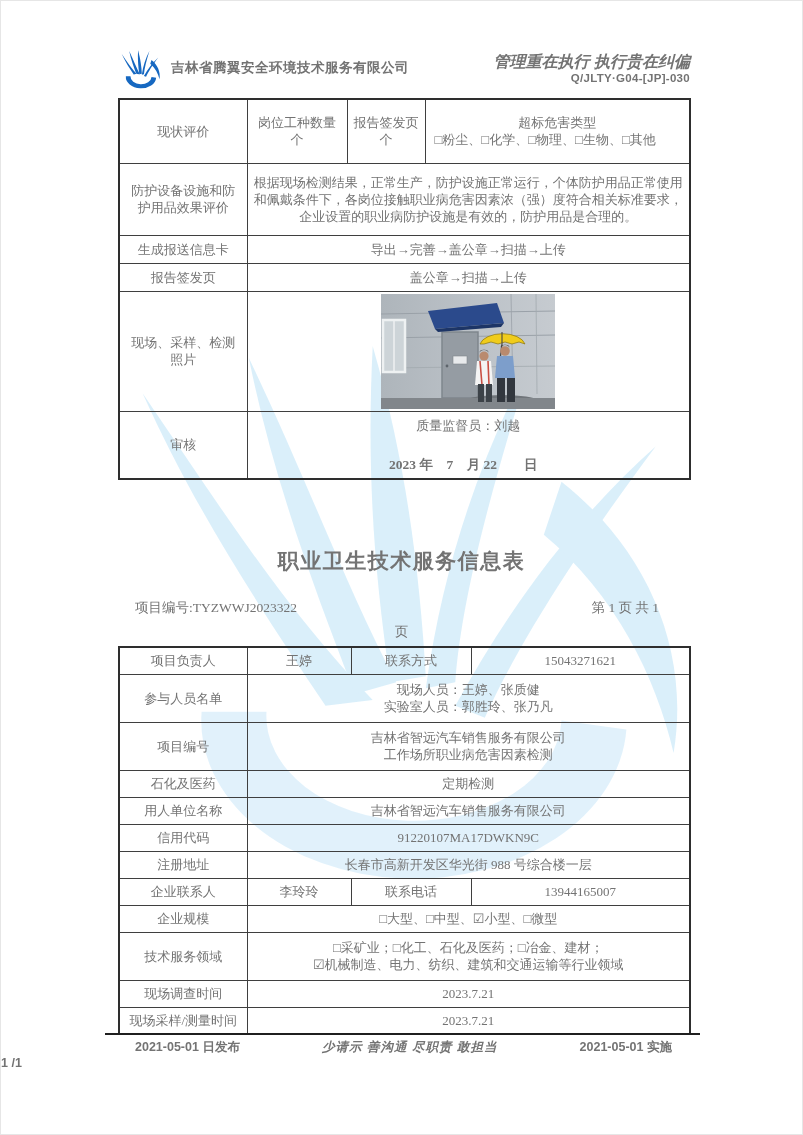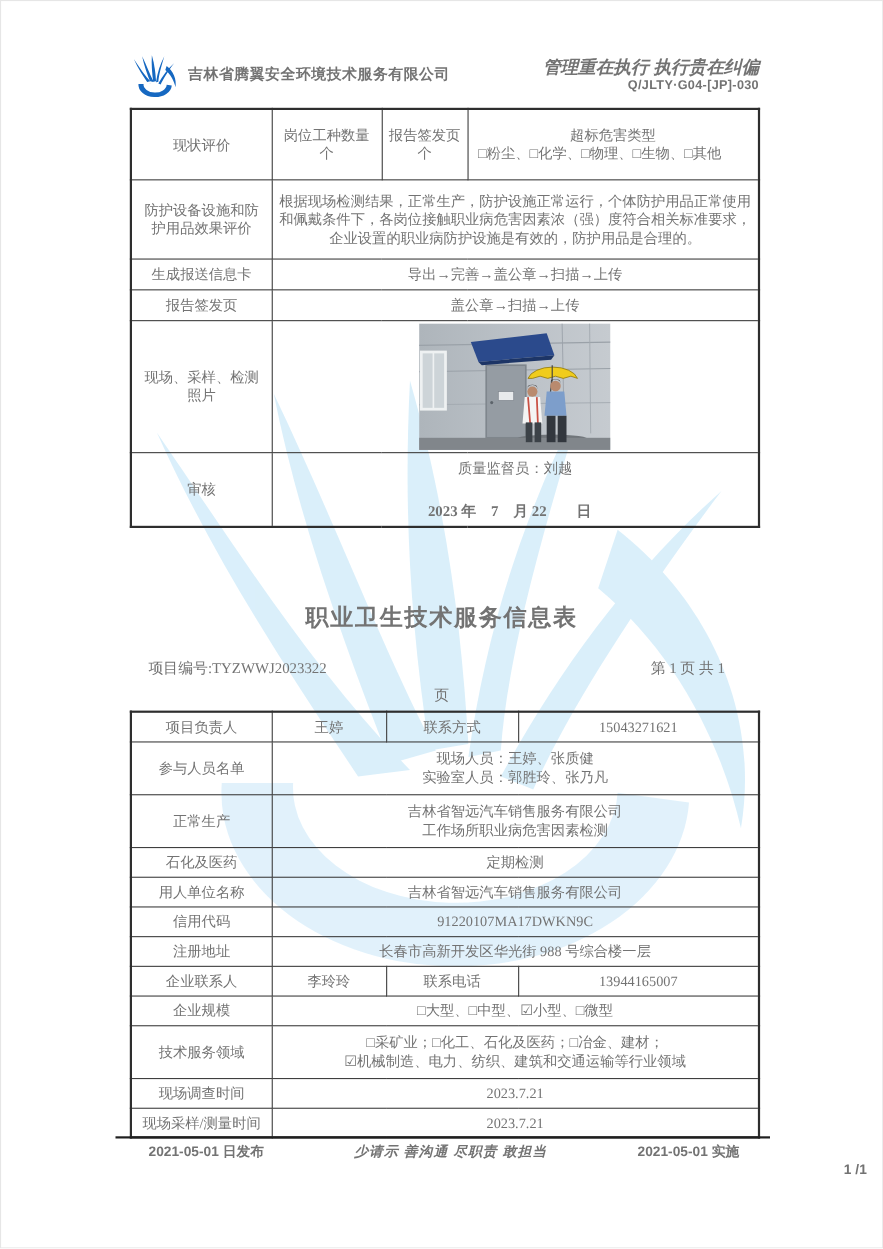--- a/index.html
+++ b/index.html
@@ -38,21 +38,21 @@
     font-family:"Liberation Sans","DejaVu Sans",sans-serif; font-weight:bold; font-size:21px; letter-spacing:1.5px; }
   .proj-line { position:absolute; top:598px; left:117px; right:117px; display:flex; justify-content:space-between; z-index:2; font-size:13.5px;align-items:flex-end; }
   .proj-no { padding-left:17px; }
   .proj-page { padding-right:26px; }
   .proj-cont { position:absolute; top:622px; left:0; right:0; text-align:center; z-index:2; font-size:13.5px; }
   
   .foot-rule { position:absolute; top:1032px; left:104px; width:595px; border-top:2px solid #1f1f1f; z-index:2; }
   .foot-row { position:absolute; top:1038px; left:134px; right:130px; display:flex; justify-content:space-between; z-index:2;
     font-family:"Liberation Sans","DejaVu Sans",sans-serif; font-weight:bold; font-size:12.5px; }
   .slogan { font-style:italic; letter-spacing:1px; }
-  .foot-page { position:absolute; top:1055px; left:0; right:14px; text-align:right; z-index:2;
+  .foot-page { position:absolute; top:1055px; left:0; right:14px; text-align:left; z-index:2;
     font-family:"Liberation Sans","DejaVu Sans",sans-serif; font-weight:bold; font-size:12.5px; }
   
   .photo { width:174px; height:115px; display:block; margin:0 auto; }
 </style>
 </head>
 <body>
 
 <div class="page">
 
   <svg class="watermark" viewBox="0 0 200 190" preserveAspectRatio="xMidYMid meet">
@@ -195,21 +195,21 @@
       <td>15043271621</td>
     </tr>
     <tr style="height:48px">
       <td class="lbl">参与人员名单</td>
       <td colspan="3">
         <div>现场人员：王婷、张质健</div>
         <div>实验室人员：郭胜玲、张乃凡</div>
       </td>
     </tr>
     <tr style="height:48px">
-      <td class="lbl">正常生产</td>
+      <td class="lbl">项目编号</td>
       <td colspan="3">
         <div>吉林省智远汽车销售服务有限公司</div>
         <div>工作场所职业病危害因素检测</div>
       </td>
     </tr>
     <tr style="height:27px">
       <td class="lbl">石化及医药</td>
       <td colspan="3">定期检测</td>
     </tr>
     <tr style="height:27px">

